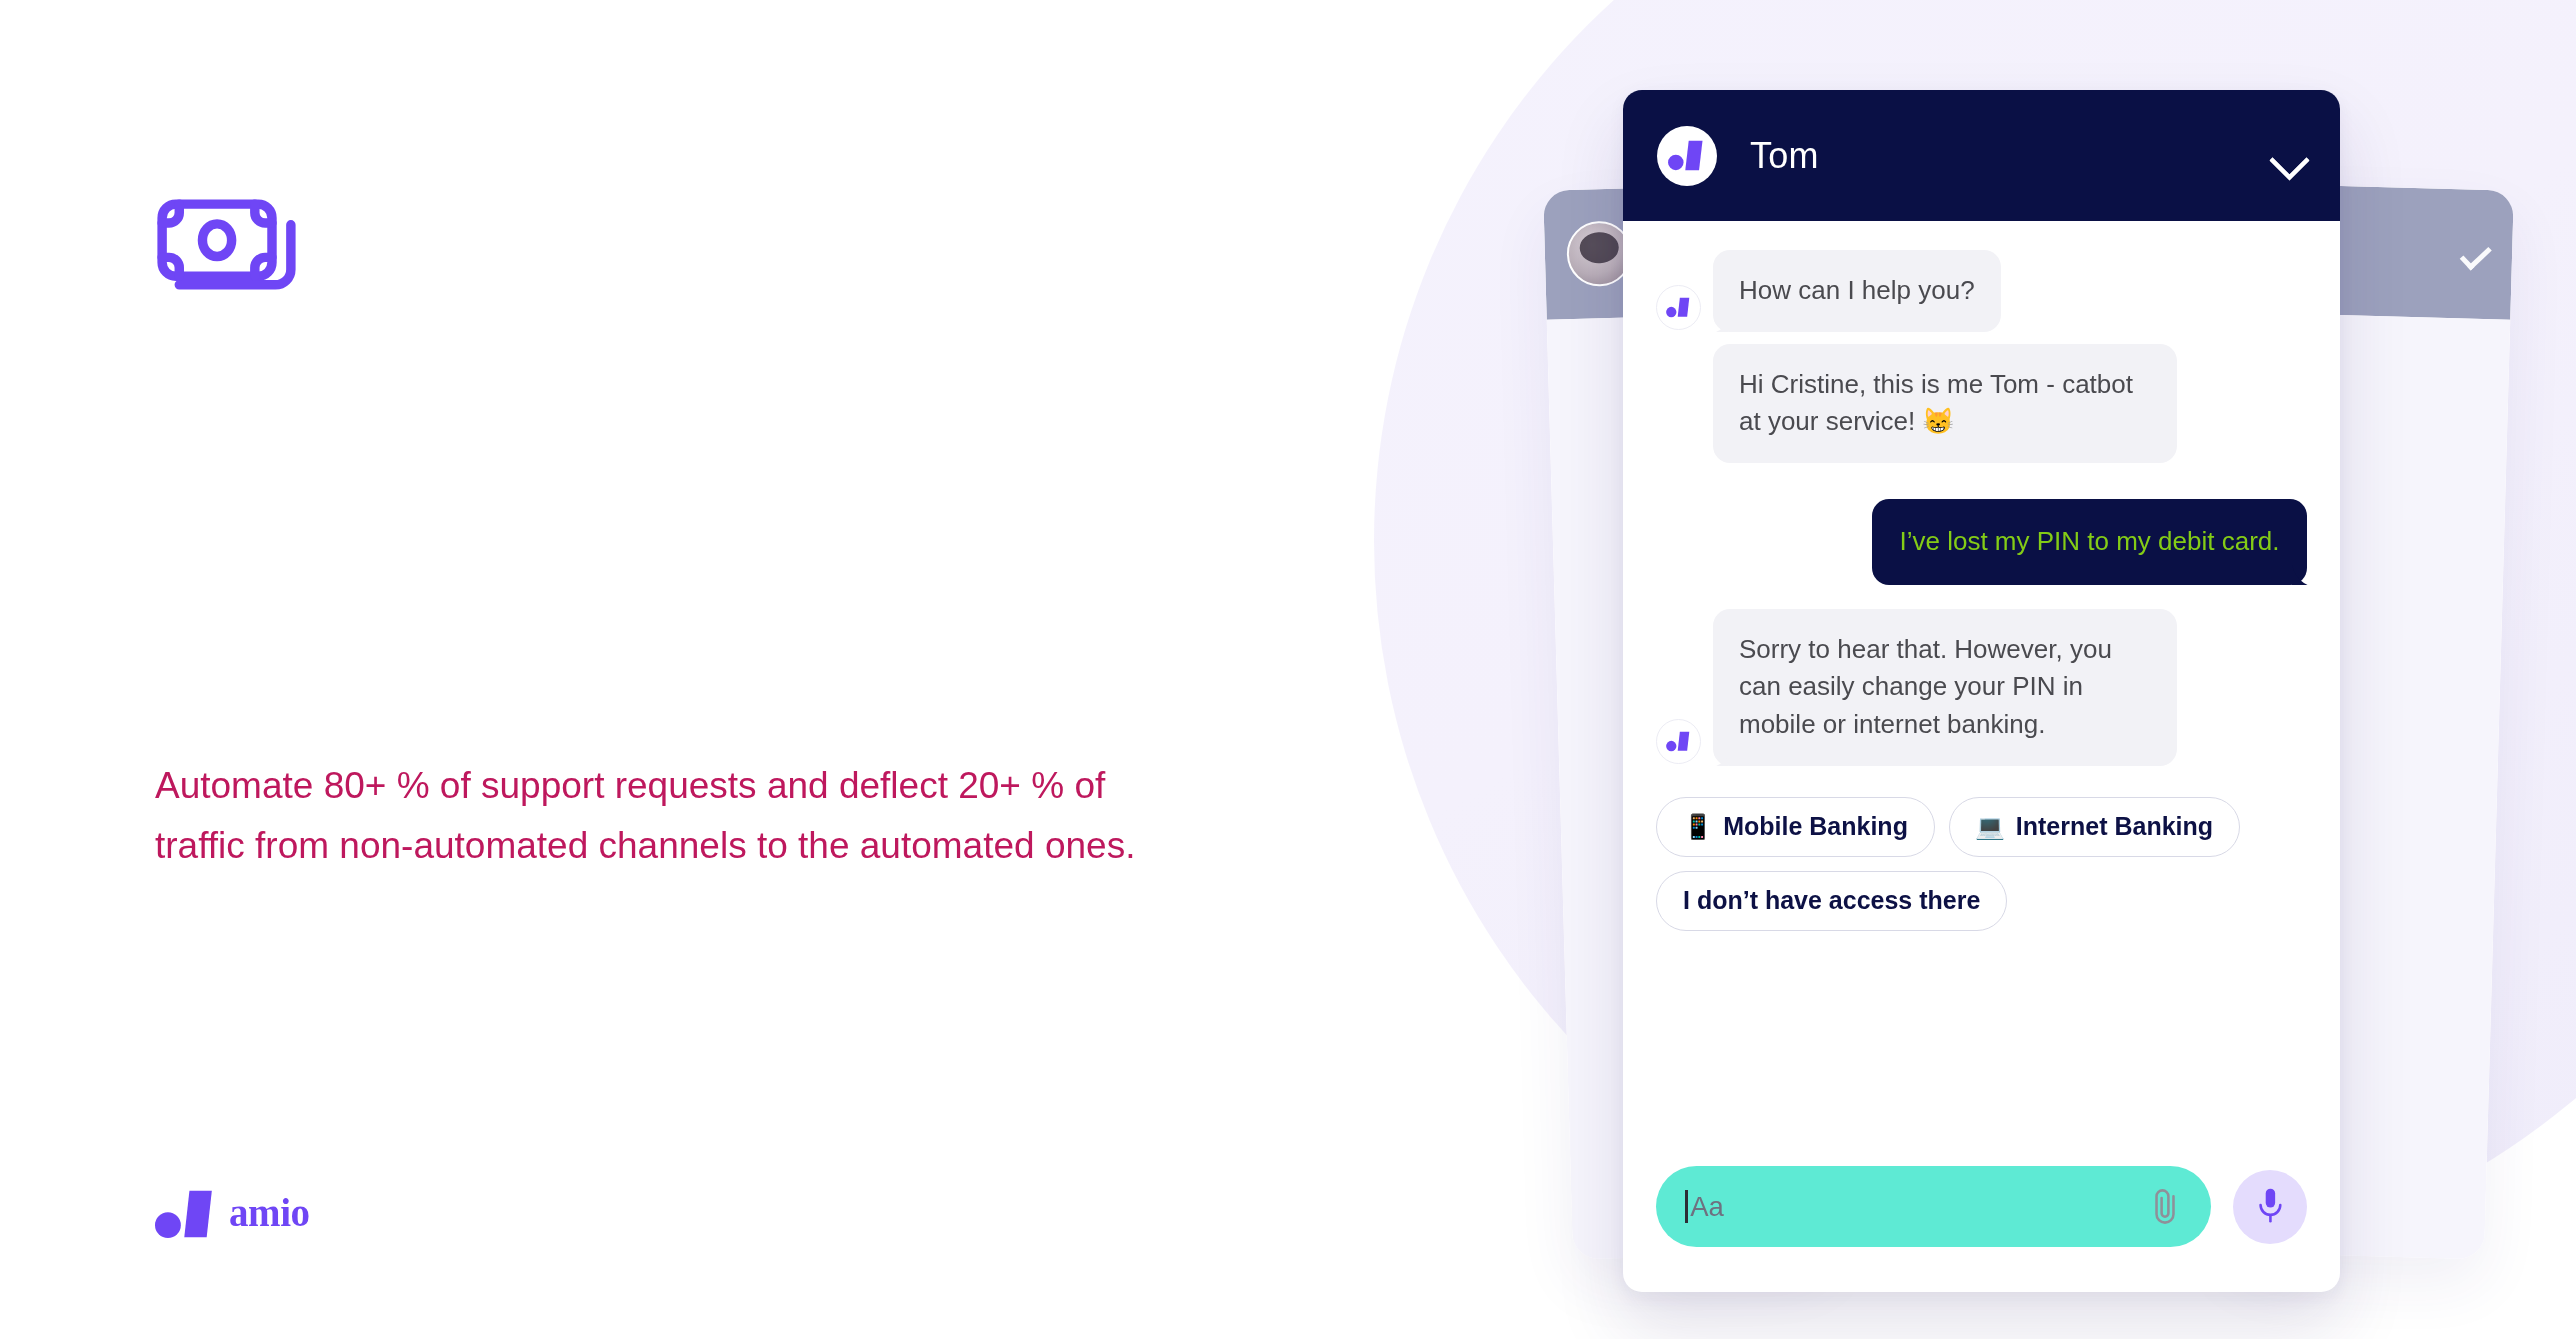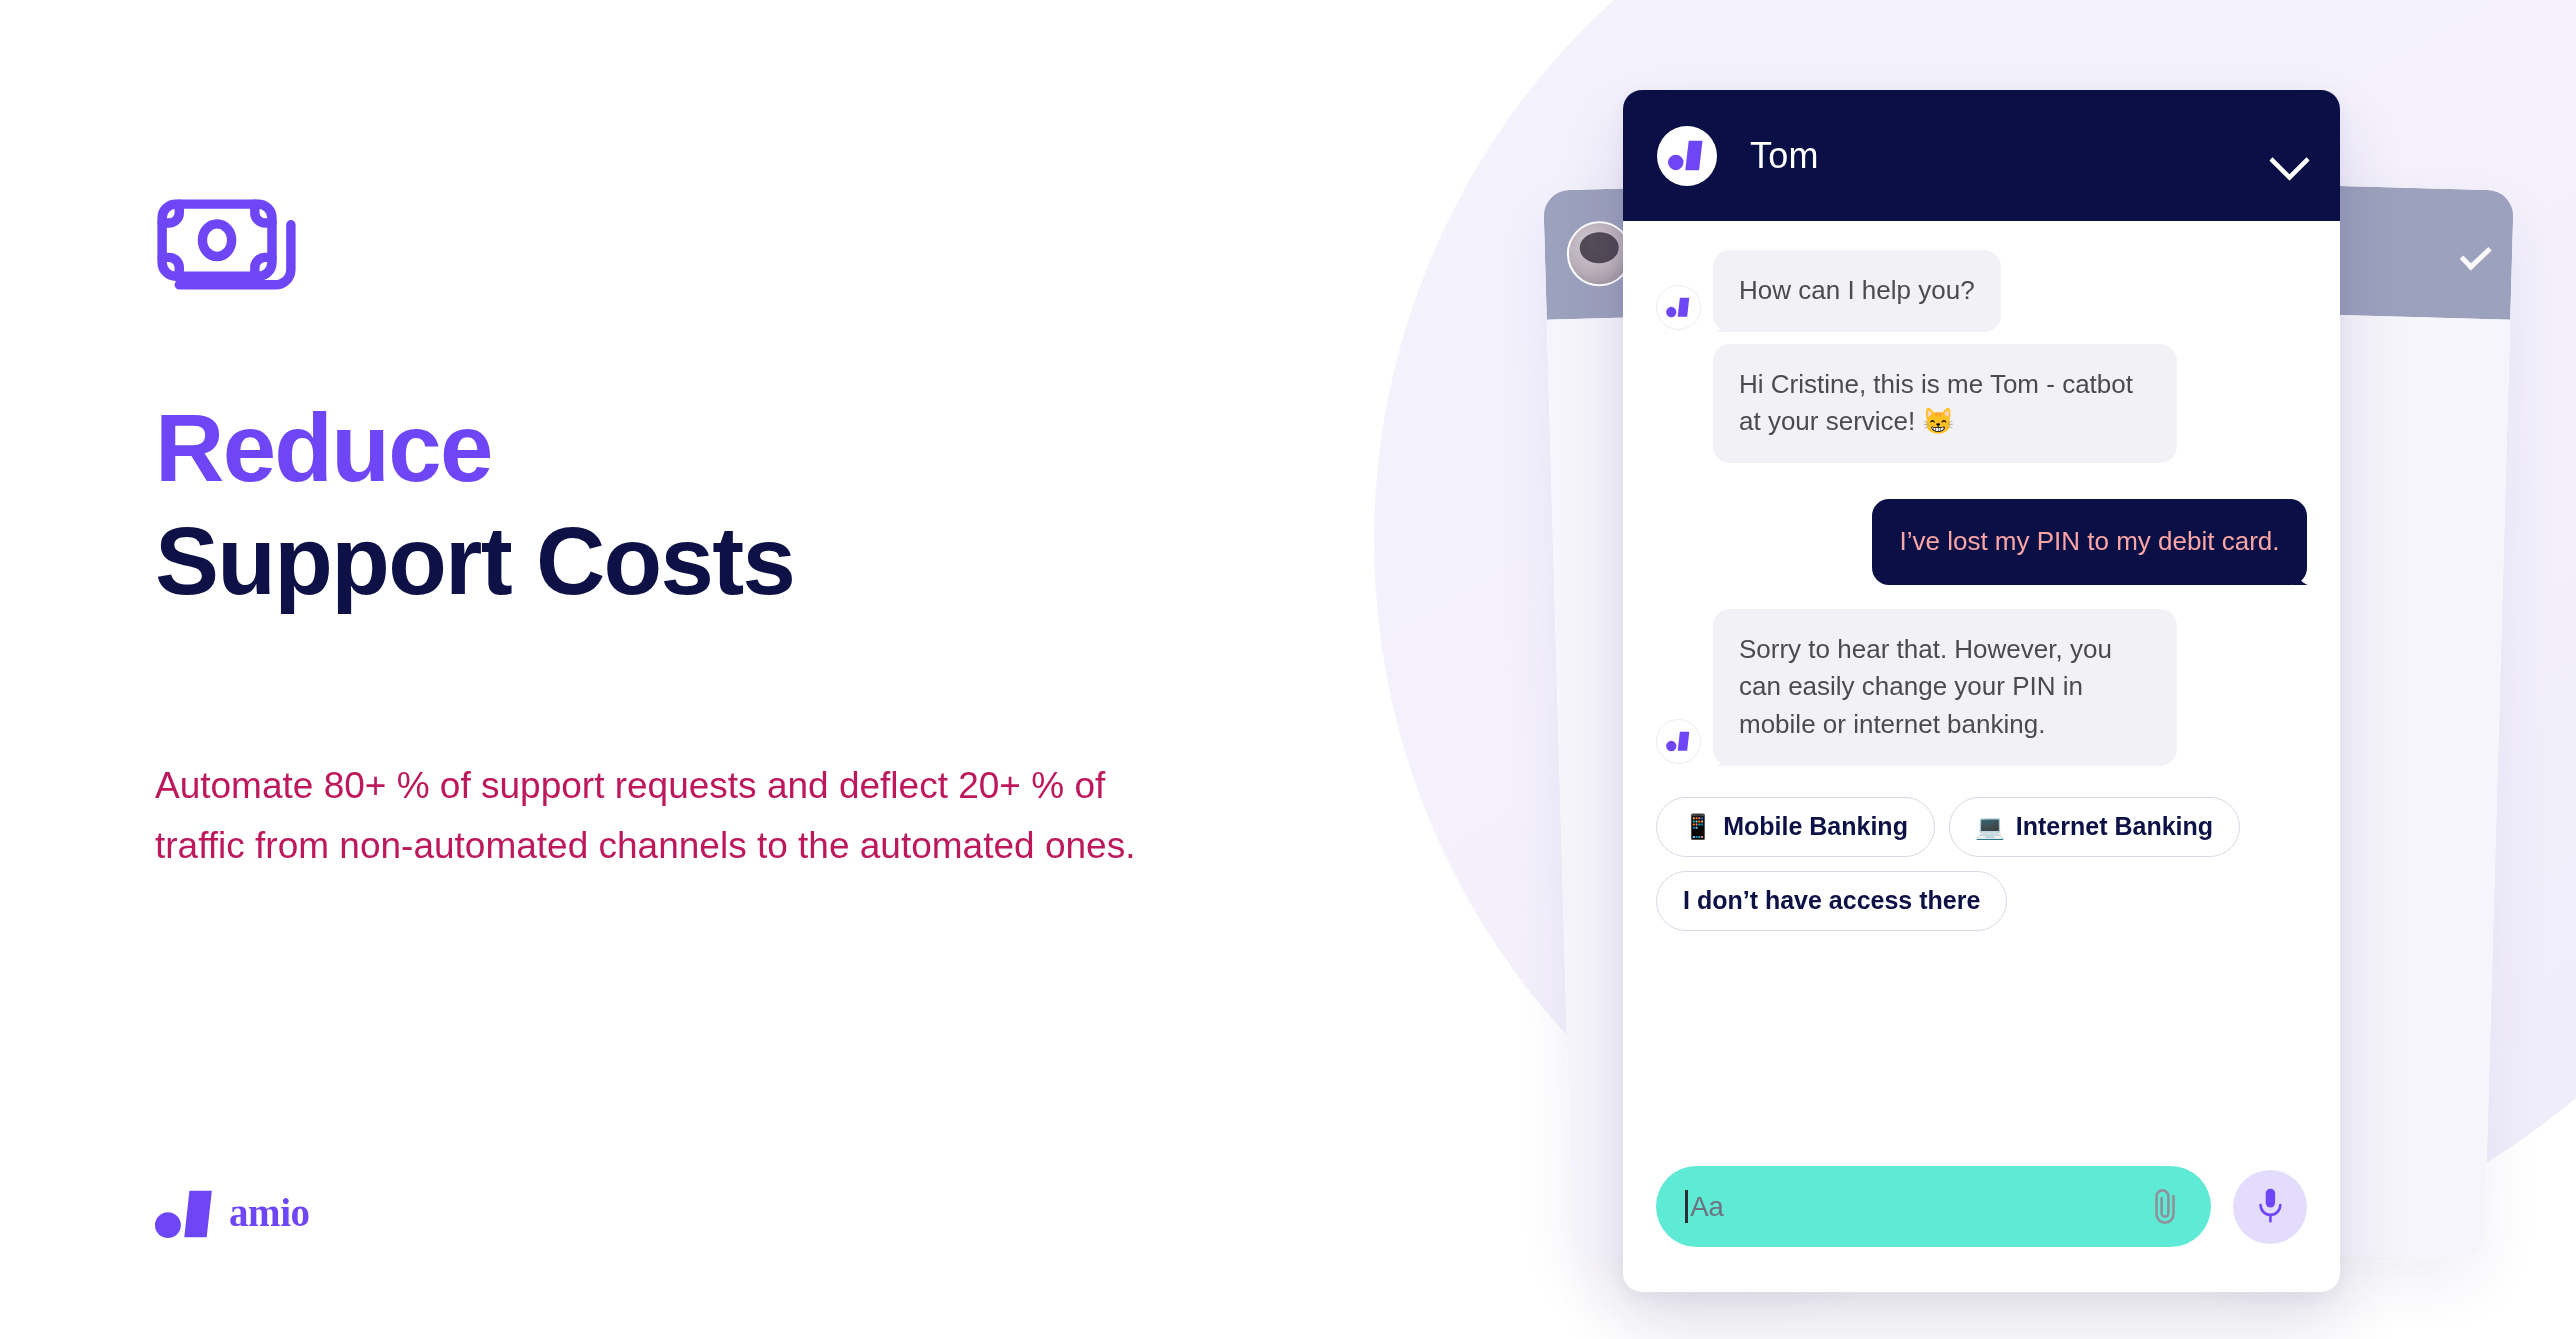--- a/index.html
+++ b/index.html
@@ -221,21 +221,21 @@
     line-height: 1.45;
     border-radius: 17px;
     position: relative;
   }
   .bubble.bot {
     background: #f2f2f6;
     color: #4a4a4f;
   }
   .bubble.user {
     background: #0a1045;
-    color: #fca5a5;
+    color: #84cc16;
     max-width: 481px;
     padding: 24px 27.5px;
   }
   .bubble.tail-left::after {
     content: "";
     position: absolute;
     left: -6.9px; bottom: 0;
     width: 22px; height: 20.6px;
     background: #f2f2f6;
     clip-path: path("M26 24 L26 0 Q22 20 0 24 Z");
@@ -335,24 +335,20 @@
       <path d="M28 100 h112 a18 18 0 0 0 18 -18 V30" stroke="#6f46f5" stroke-width="11" stroke-linecap="round" stroke-linejoin="round"></path>
       <rect x="8" y="6" width="128" height="84" rx="16" stroke="#6f46f5" stroke-width="11"></rect>
       <ellipse cx="72" cy="48" rx="17" ry="19" stroke="#6f46f5" stroke-width="11"></ellipse>
       <path d="M8 28 h8 a12 12 0 0 0 12 -12 V6" stroke="#6f46f5" stroke-width="11" stroke-linecap="round"></path>
       <path d="M136 28 h-8 a12 12 0 0 1 -12 -12 V6" stroke="#6f46f5" stroke-width="11" stroke-linecap="round"></path>
       <path d="M8 68 h8 a12 12 0 0 1 12 12 V90" stroke="#6f46f5" stroke-width="11" stroke-linecap="round"></path>
       <path d="M136 68 h-8 a12 12 0 0 0 -12 12 V90" stroke="#6f46f5" stroke-width="11" stroke-linecap="round"></path>
     </svg>
   </div>
 
-  <h1 class="headline">
-    <span class="accent">Reduce</span>
-    <span class="dark">Support Costs</span>
-  </h1>
 
   <p class="subtext">Automate 80+ % of support requests and deflect 20+ % of traffic from non-automated channels to the automated ones.</p>
 
   <div class="brand-logo">
     <span class="mark">
       <svg viewBox="0 0 72 58" width="62" height="50" xmlns="http://www.w3.org/2000/svg">
         <circle cx="15" cy="42" r="15" fill="#6f46f5"></circle>
         <path d="M40 2 H66 L60 56 H34 Z" fill="#6f46f5"></path>
       </svg>
     </span>

